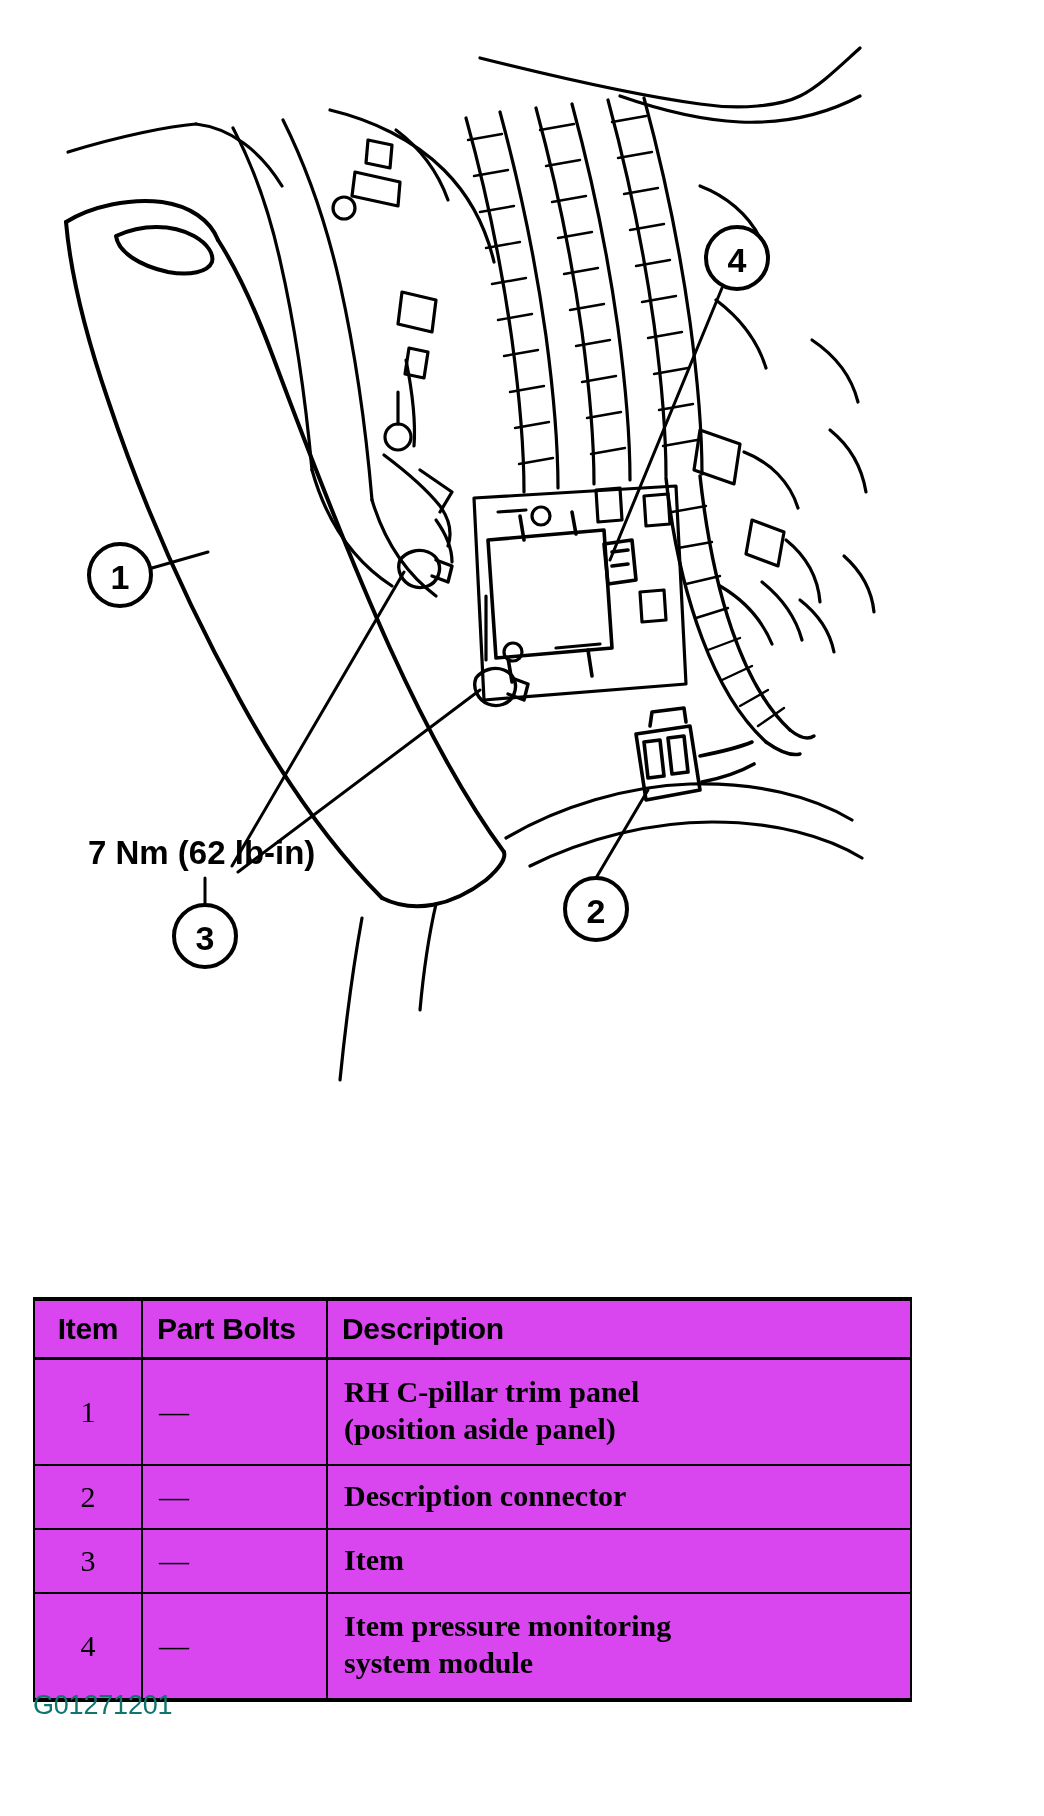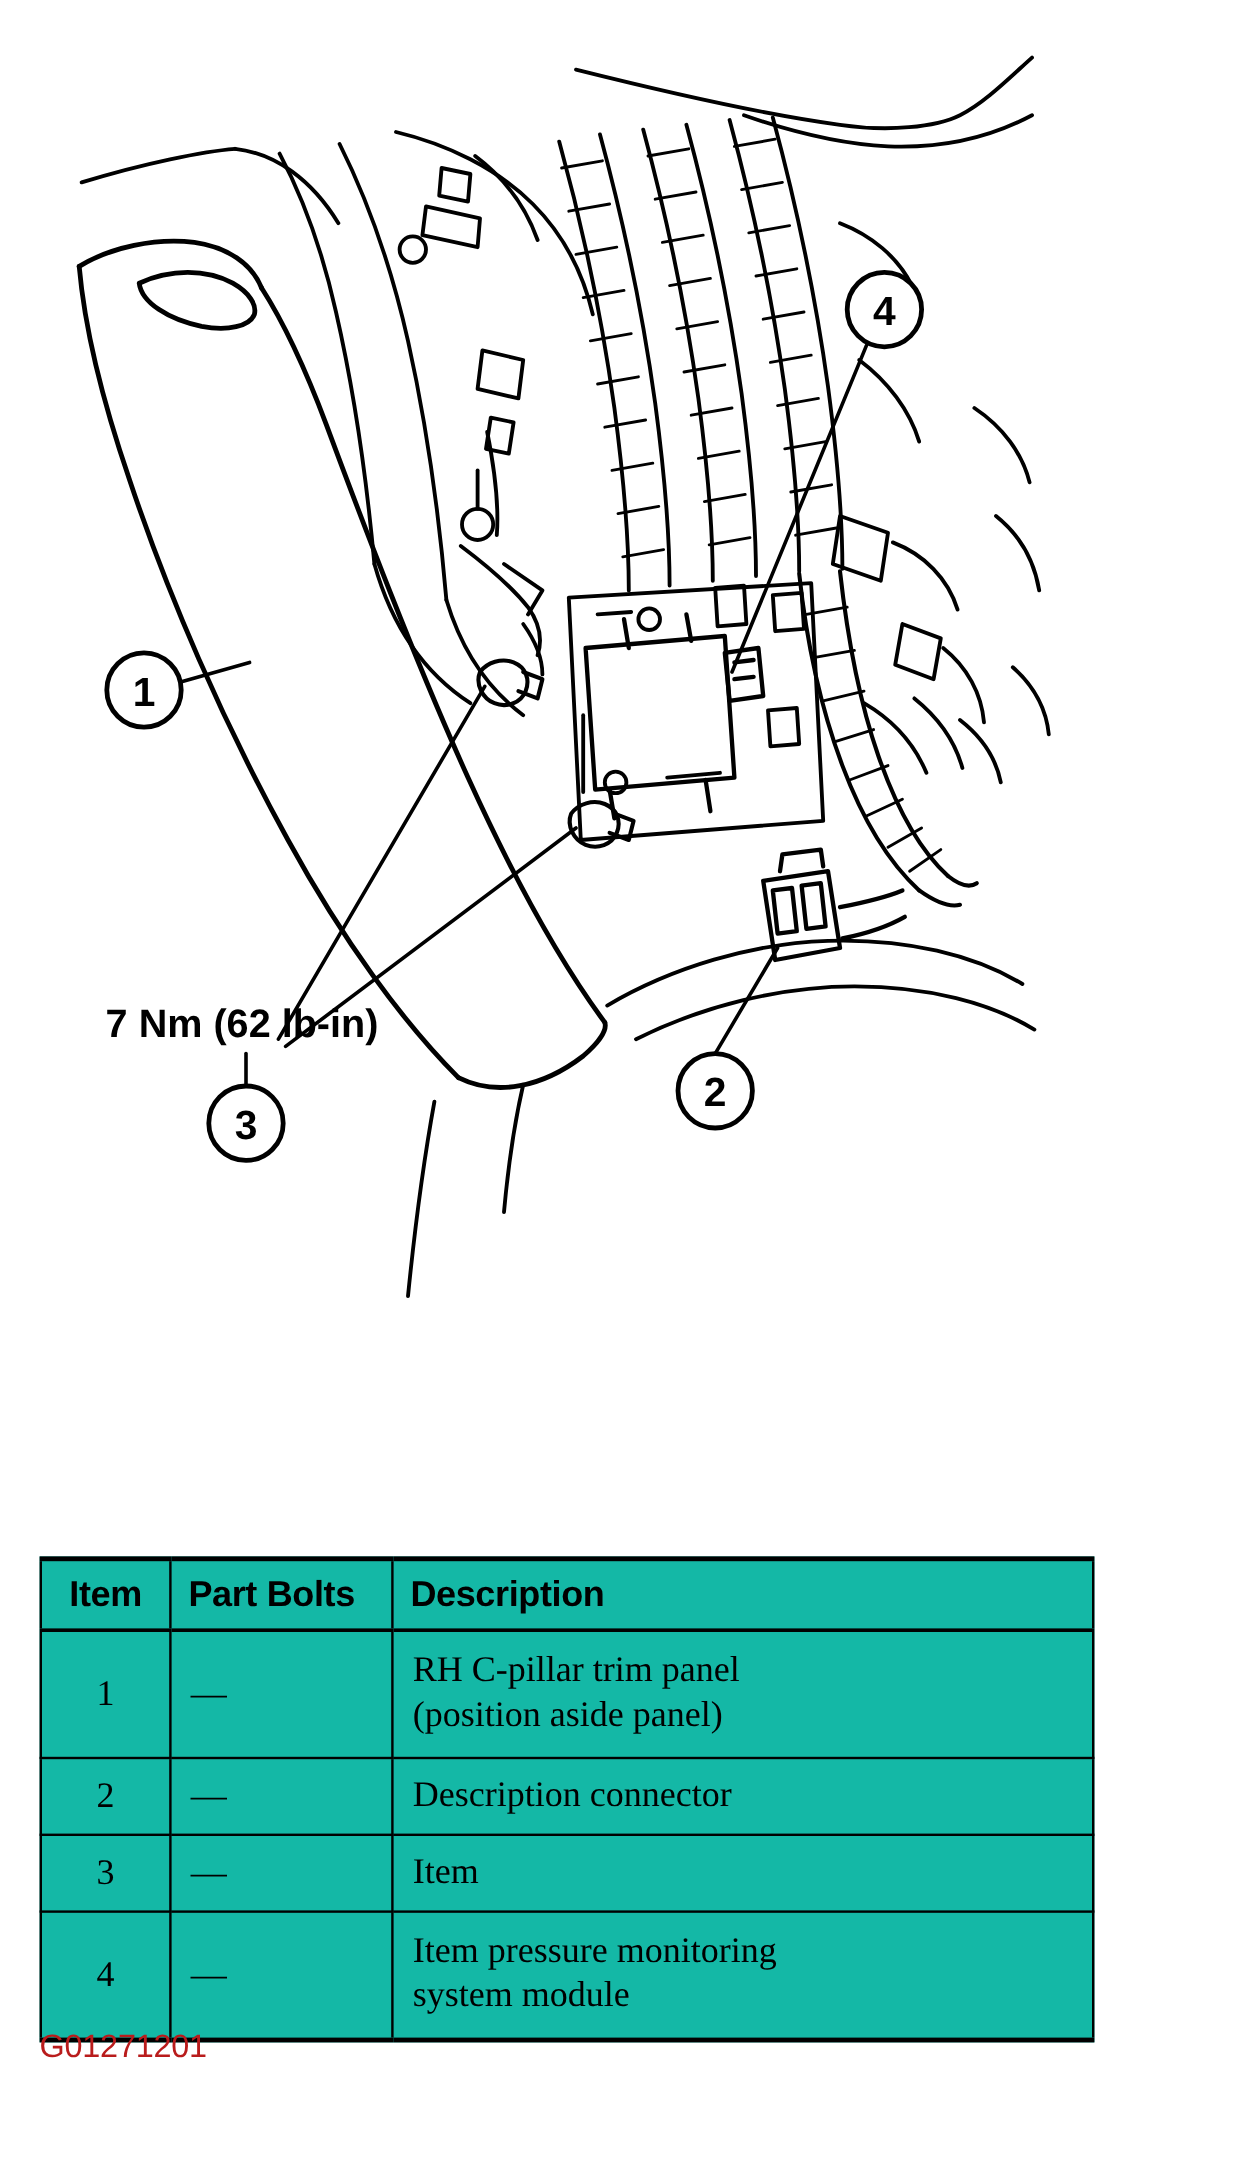--- a/index.html
+++ b/index.html
@@ -27,21 +27,21 @@
   }
 
   
   #parts-table-wrap{
     position:absolute;left:33px;top:1297px;width:877px;
   }
   table.parts{
     border-collapse:collapse;
     width:877px;
     table-layout:fixed;
-    background:#14b8a6;
+    background:#d946ef;
   }
   table.parts td,table.parts th{
     border:2px solid #000;
     padding:0;
     vertical-align:middle;
   }
   table.parts thead th{
     border-top:4px solid #000;
     border-bottom:3px solid #000;
     font-family:"Liberation Sans",sans-serif;
@@ -60,32 +60,32 @@
   col.col-desc{width:584px;}
 
   table.parts tbody td{
     font-family:"Liberation Serif",serif;
     font-size:30px;
     line-height:1.22;
   }
   td.item-cell{text-align:center;}
   td.part-cell{text-align:left;}
   td.part-cell .pad{padding:0 0 0 16px;}
-  td.desc-cell .pad{padding:8px 0 10px 16px;}
+  td.desc-cell .pad{padding:8px 0 10px 16px;font-weight:bold;}
   tr.r-tall td{height:104px;}
   tr.r-short td{height:62px;}
   tbody tr:last-child td{border-bottom:4px solid #000;}
 
   #figure-id{
     position:absolute;left:33px;top:1690px;
     font-family:"Liberation Sans",sans-serif;
     font-size:27px;
     font-weight:normal;
     letter-spacing:-0.2px;
-    color:#b91c1c;
+    color:#0f766e;
   }
 </style>
 </head>
 <body>
 
 <div id="figure-area">
 <svg width="1044" height="1100" viewBox="0 0 1044 1100" xmlns="http://www.w3.org/2000/svg">
   <rect x="0" y="0" width="1044" height="1100" fill="#ffffff"></rect>
 
   <g fill="none" stroke="#000" stroke-width="3.2" stroke-linecap="round" stroke-linejoin="round">

